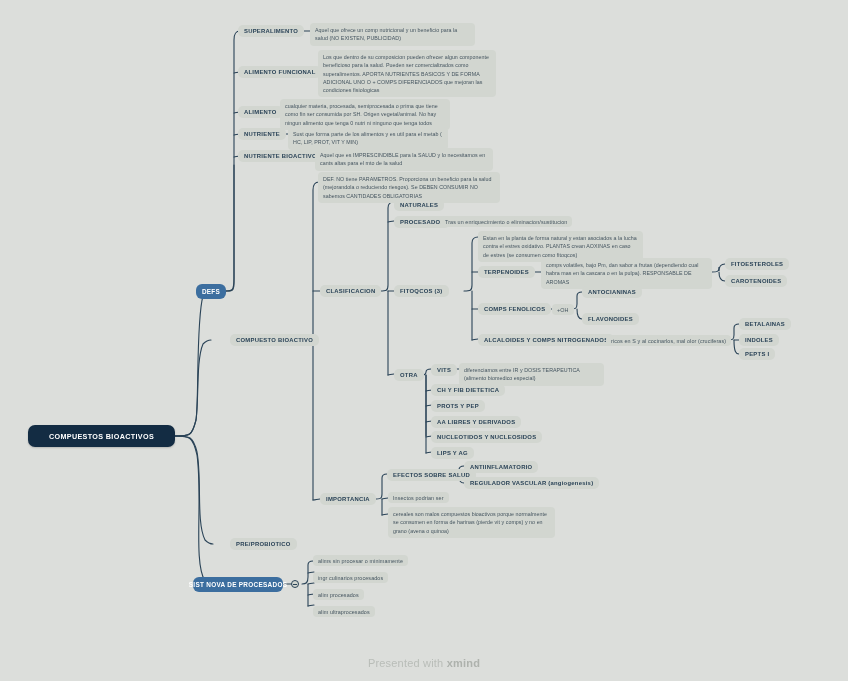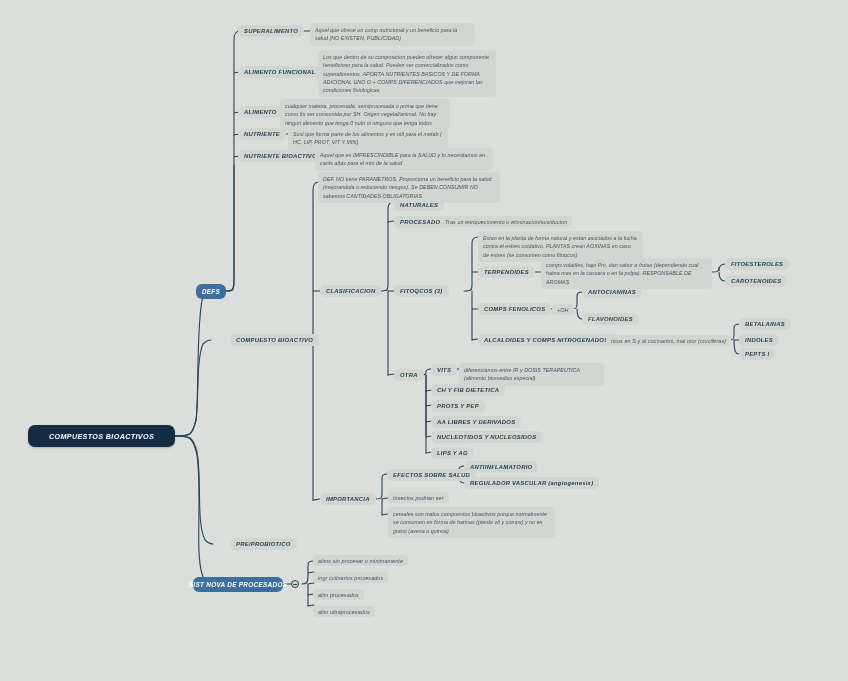--- a/index.html
+++ b/index.html
@@ -3,21 +3,21 @@
 <meta charset="utf-8">
 <style>
   html,body{margin:0;padding:0;}
   body{
     width:848px;height:681px;
     background:#dcdedb;
     font-family:"Liberation Sans",sans-serif;
     overflow:hidden;
     position:relative;
   }
-  #canvas{position:absolute;left:0;top:0;width:848px;height:681px;font-style:italic;}
+  #canvas{position:absolute;left:0;top:0;width:848px;height:681px;}
   svg#links{position:absolute;left:0;top:0;width:848px;height:681px;pointer-events:none;}
 
   .node{
     position:absolute;
     box-sizing:border-box;
     display:flex;
     align-items:center;
     white-space:nowrap;
   }
   
@@ -359,14 +359,18 @@
   <div class="node n-pill-light" style="left:313px;top:572px;">
     <span>ingr culinarios procesados</span>
   </div>
   <div class="node n-pill-light" style="left:313px;top:589px;">
     <span>alim procesados</span>
   </div>
   <div class="node n-pill-light" style="left:313px;top:606px;">
     <span>alim ultraprocesados</span>
   </div>
 
+  <div id="watermark">
+    <span>Presented with</span>
+    <b>xmind</b>
+  </div>
 
 </div>
 
 </body></html>

